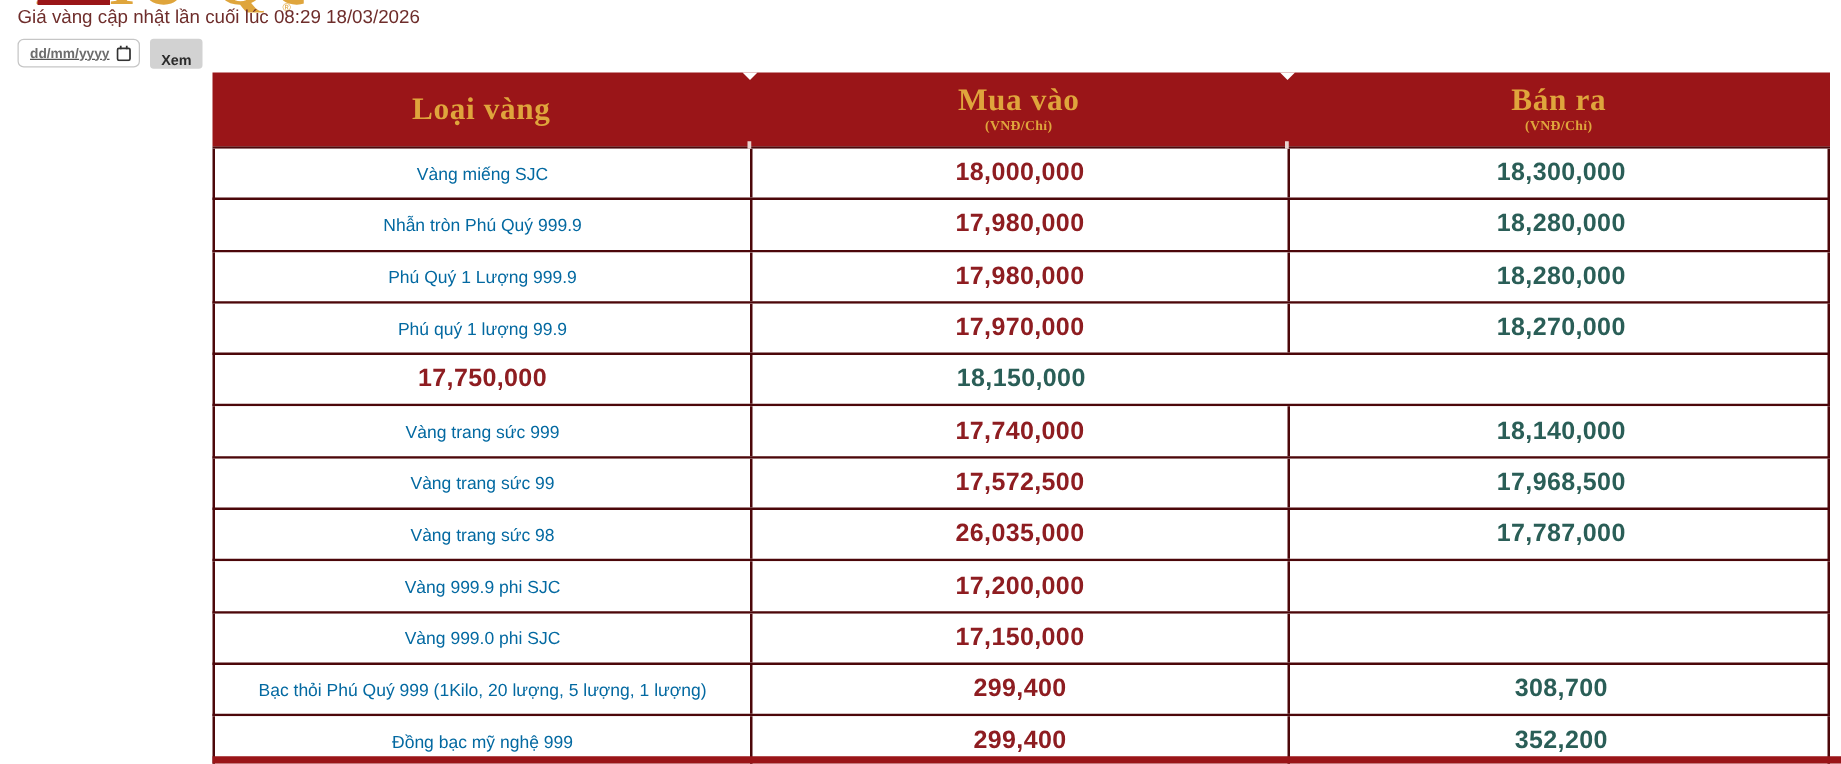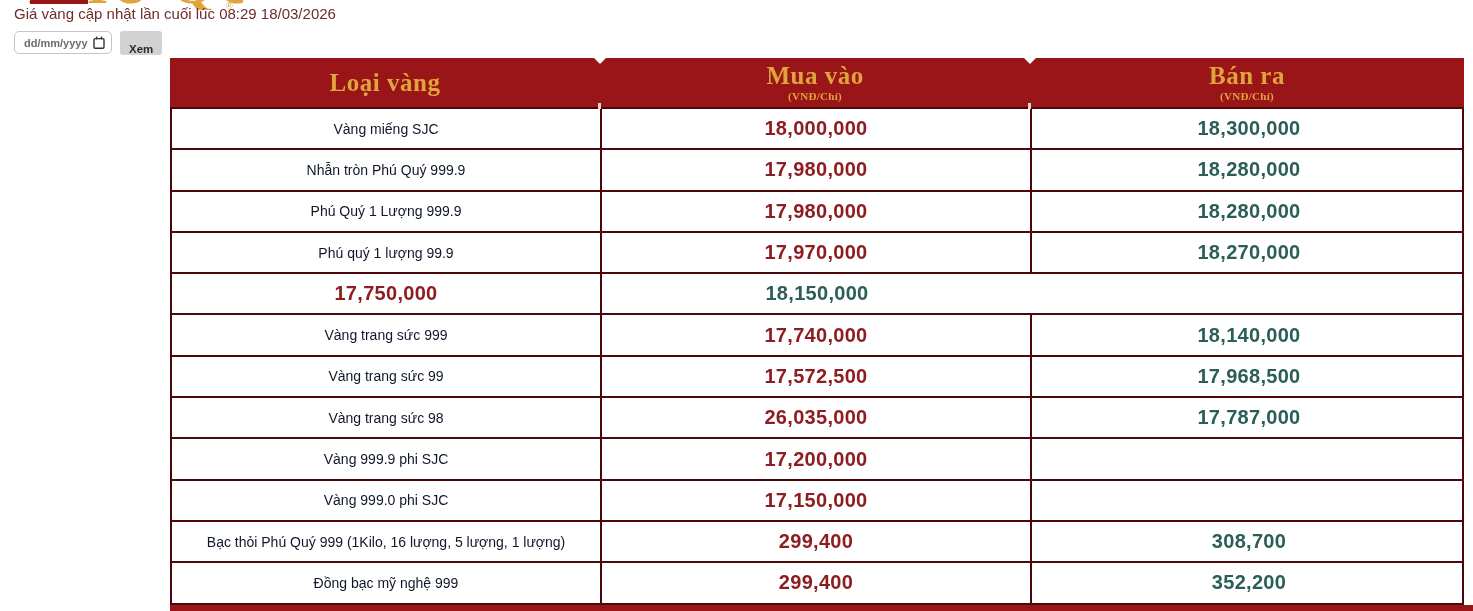--- a/index.html
+++ b/index.html
@@ -27,35 +27,35 @@
   }
   .update-line {
     position:absolute; left:14px; top:5px;
     font-size:15px; font-weight:500; color:#6E2D2B;
   }
   .controls { position:absolute; left:14px; top:31px; height:23px; }
   .date-wrap { position:absolute; left:0; top:0; width:98px; height:23px; }
   .date-input {
     width:98px; height:23px; border:1px solid #c6c6c6; border-radius:5px;
     font-family:inherit; font-size:11px; font-weight:600; color:#555;
-    padding:0 22px 0 9px; outline:none; background:#fff;
+    padding:0 22px 0 9px; outline:none; background:#fff;text-decoration:underline;
   }
   .date-input::placeholder { color:#6d6d6d; font-weight:600; }
   .cal-icon { position:absolute; right:7px; top:5px; width:12px; height:13px; cursor:pointer; }
   .view-btn {
     position:absolute; left:106px; top:0; height:23px; padding:12px 9px;
     background:#d2d2d2; border:none; border-radius:3px;
     font-family:inherit; font-size:11.5px; font-weight:700; color:#2b2b2b; cursor:pointer;
   }
 
   
   .price-table { position:absolute; left:170px; top:58px; width:1294px; }
   .thead {
     position:relative; display:grid; grid-template-columns:430px 430px 434px;
-    height:49px; background:var(--header_bg,#9A1518);
+    height:59px; background:var(--header_bg,#9A1518);
   }
   .th {
     display:flex; flex-direction:column; align-items:center; justify-content:center;
     color:var(--gold,#DFA53C);
     font-family:"Liberation Serif","DejaVu Serif",serif; font-weight:700;
     line-height:1;
   }
   .th .th-label { font-size:25px; letter-spacing:0.5px; }
   .th .th-unit  { font-size:11px; margin-top:3px; letter-spacing:0.3px; }
   .caret {
@@ -70,21 +70,21 @@
   .tbody { border-top:2px solid var(--row_border,#4C070A); }
   .trow {
     display:grid; grid-template-columns:430px 430px 434px; height:41.3px;
     border-bottom:2px solid var(--row_border,#4C070A);
     border-left:2px solid var(--row_border,#4C070A);
     border-right:2px solid var(--row_border,#4C070A);
     background:#fff;
   }
   .cell { display:flex; align-items:center; justify-content:center; }
   .cell.name {
-    font-size:14px; font-weight:500; color:#0f172a;
+    font-size:14px; font-weight:500; color:#0369a1;
     border-right:2px solid var(--row_border,#4C070A); padding:0 6px; text-align:center;
   }
   .cell.buy {
     font-size:20px; font-weight:700; letter-spacing:0.3px;
     color:var(--buy_price,#8E1D21);
     border-right:2px solid var(--row_border,#4C070A);
   }
   .cell.sell {
     font-size:20px; font-weight:700; letter-spacing:0.3px;
     color:var(--sell_price,#2A5E57);
@@ -189,21 +189,21 @@
     <div class="cell sell"></div>
   </div>
 
   <div class="trow">
     <div class="cell name">Vàng 999.0 phi SJC</div>
     <div class="cell buy">17,150,000</div>
     <div class="cell sell"></div>
   </div>
 
   <div class="trow">
-    <div class="cell name">Bạc thỏi Phú Quý 999 (1Kilo, 16 lượng, 5 lượng, 1 lượng)</div>
+    <div class="cell name">Bạc thỏi Phú Quý 999 (1Kilo, 20 lượng, 5 lượng, 1 lượng)</div>
     <div class="cell buy">299,400</div>
     <div class="cell sell">308,700</div>
   </div>
 
   <div class="trow">
     <div class="cell name">Đồng bạc mỹ nghệ 999</div>
     <div class="cell buy">299,400</div>
     <div class="cell sell">352,200</div>
   </div>
 </div>

